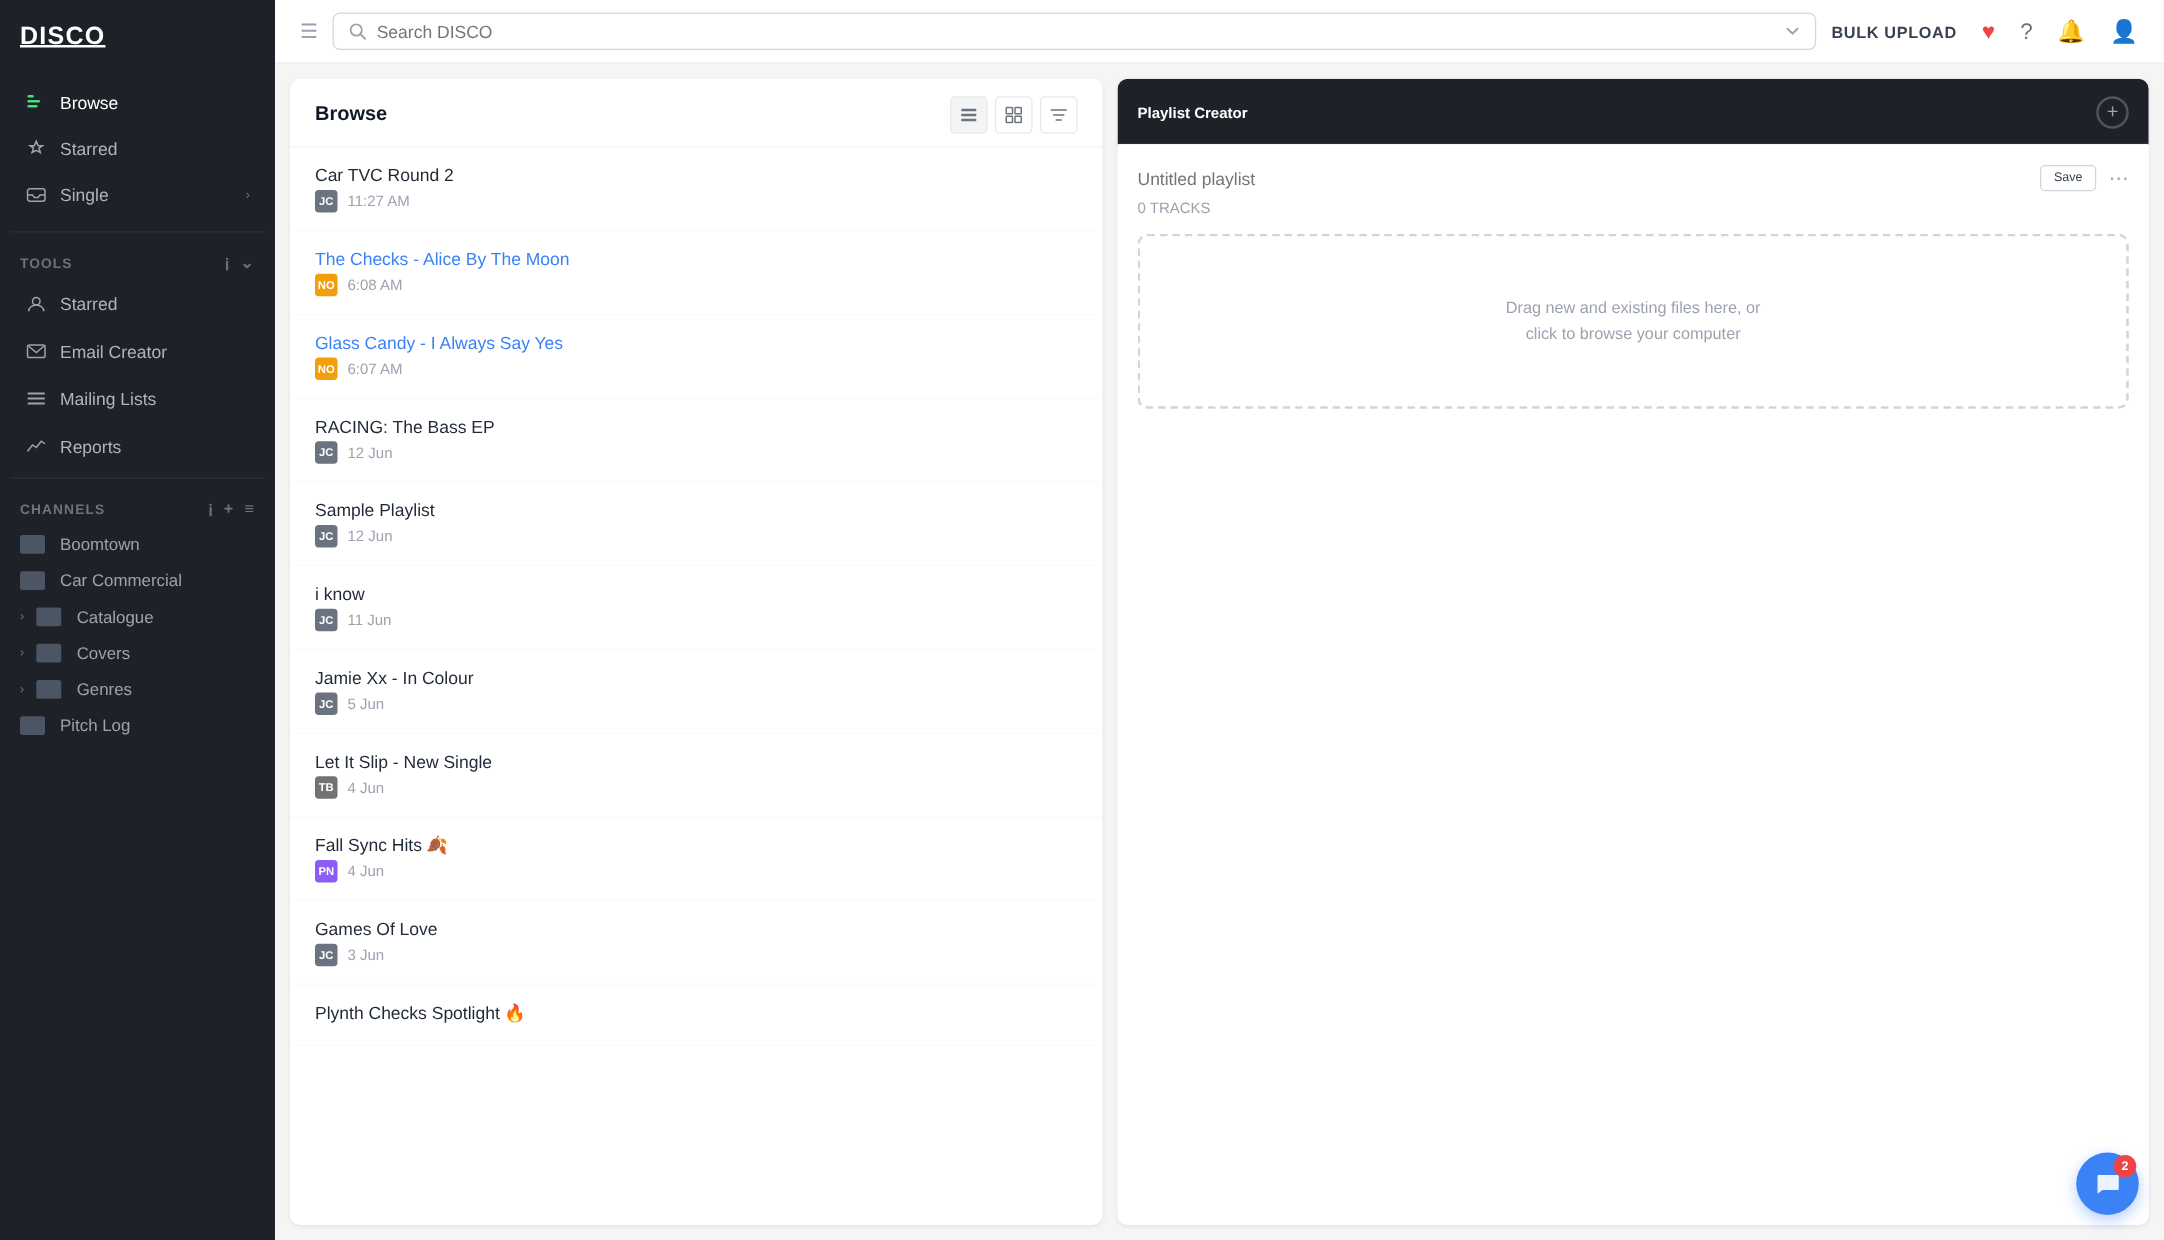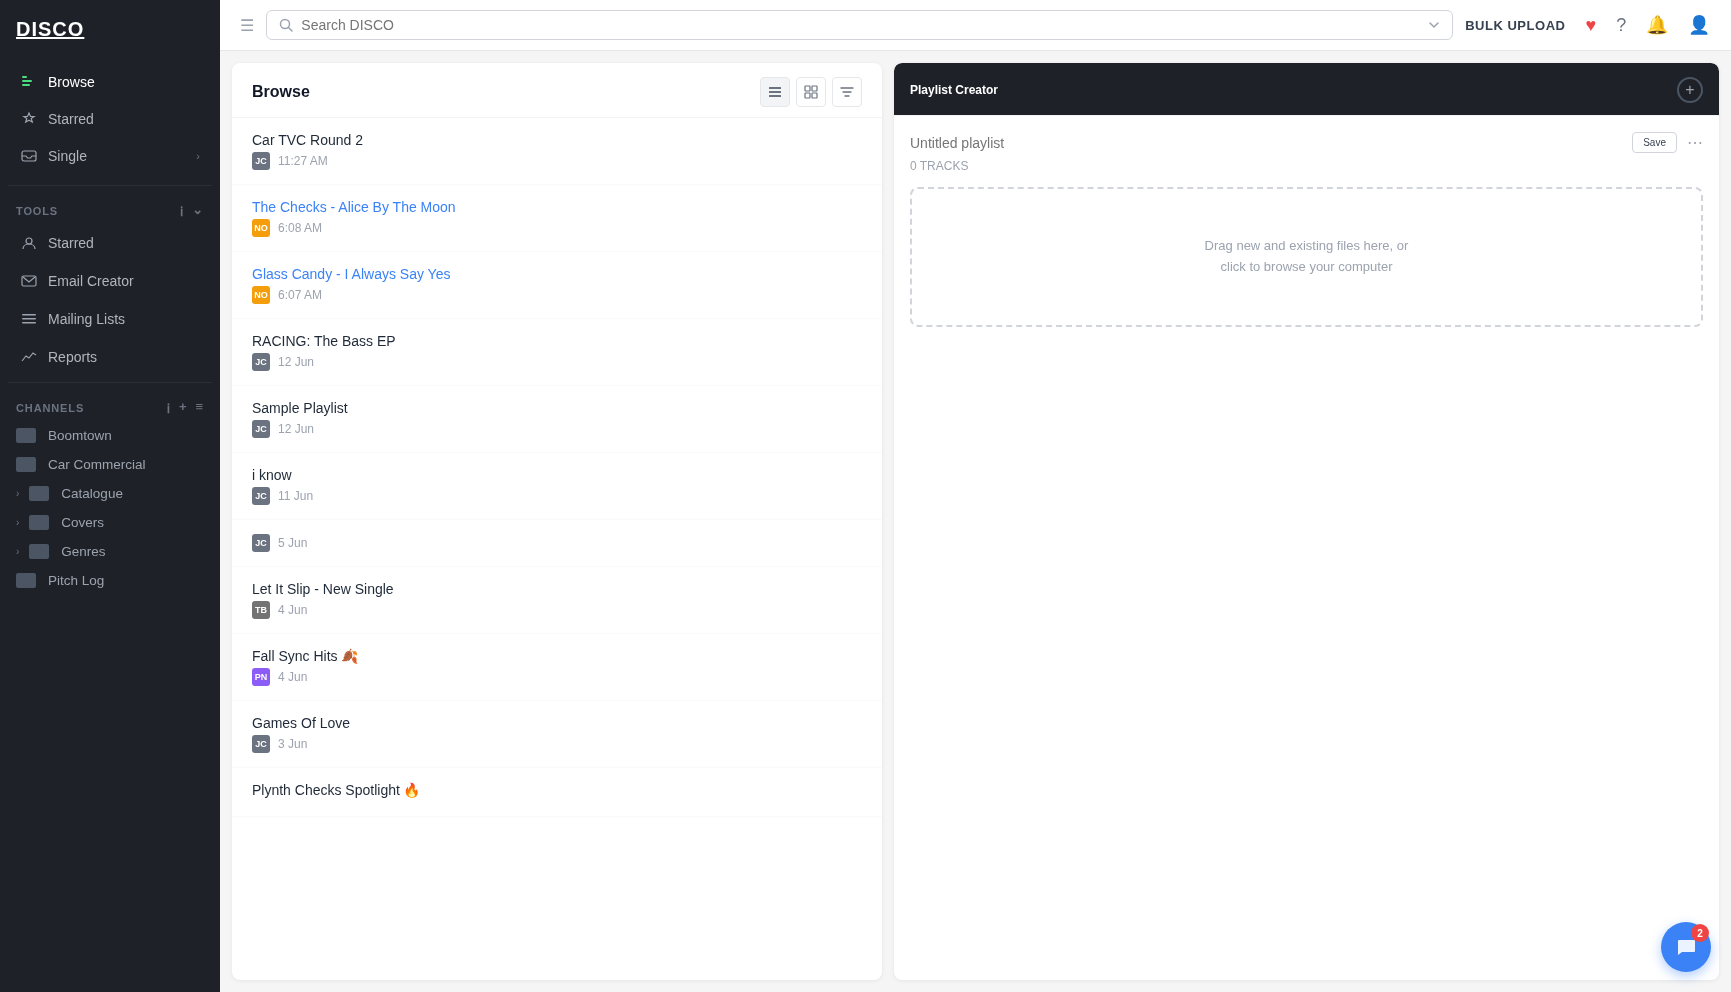--- a/index.html
+++ b/index.html
@@ -522,20 +522,21 @@
 
         <div class="browse-item">
           <div class="browse-item-title">i know</div>
           <div class="browse-item-meta">
             <span class="avatar-badge badge-jc">JC</span>
             <span>11 Jun</span>
           </div>
         </div>
 
         <div class="browse-item">
+          <div class="browse-item-title">Jamie Xx - In Colour</div>
           <div class="browse-item-meta">
             <span class="avatar-badge badge-jc">JC</span>
             <span>5 Jun</span>
           </div>
         </div>
 
         <div class="browse-item">
           <div class="browse-item-title">Let It Slip - New Single</div>
           <div class="browse-item-meta">
             <span class="avatar-badge badge-tb">TB</span>

